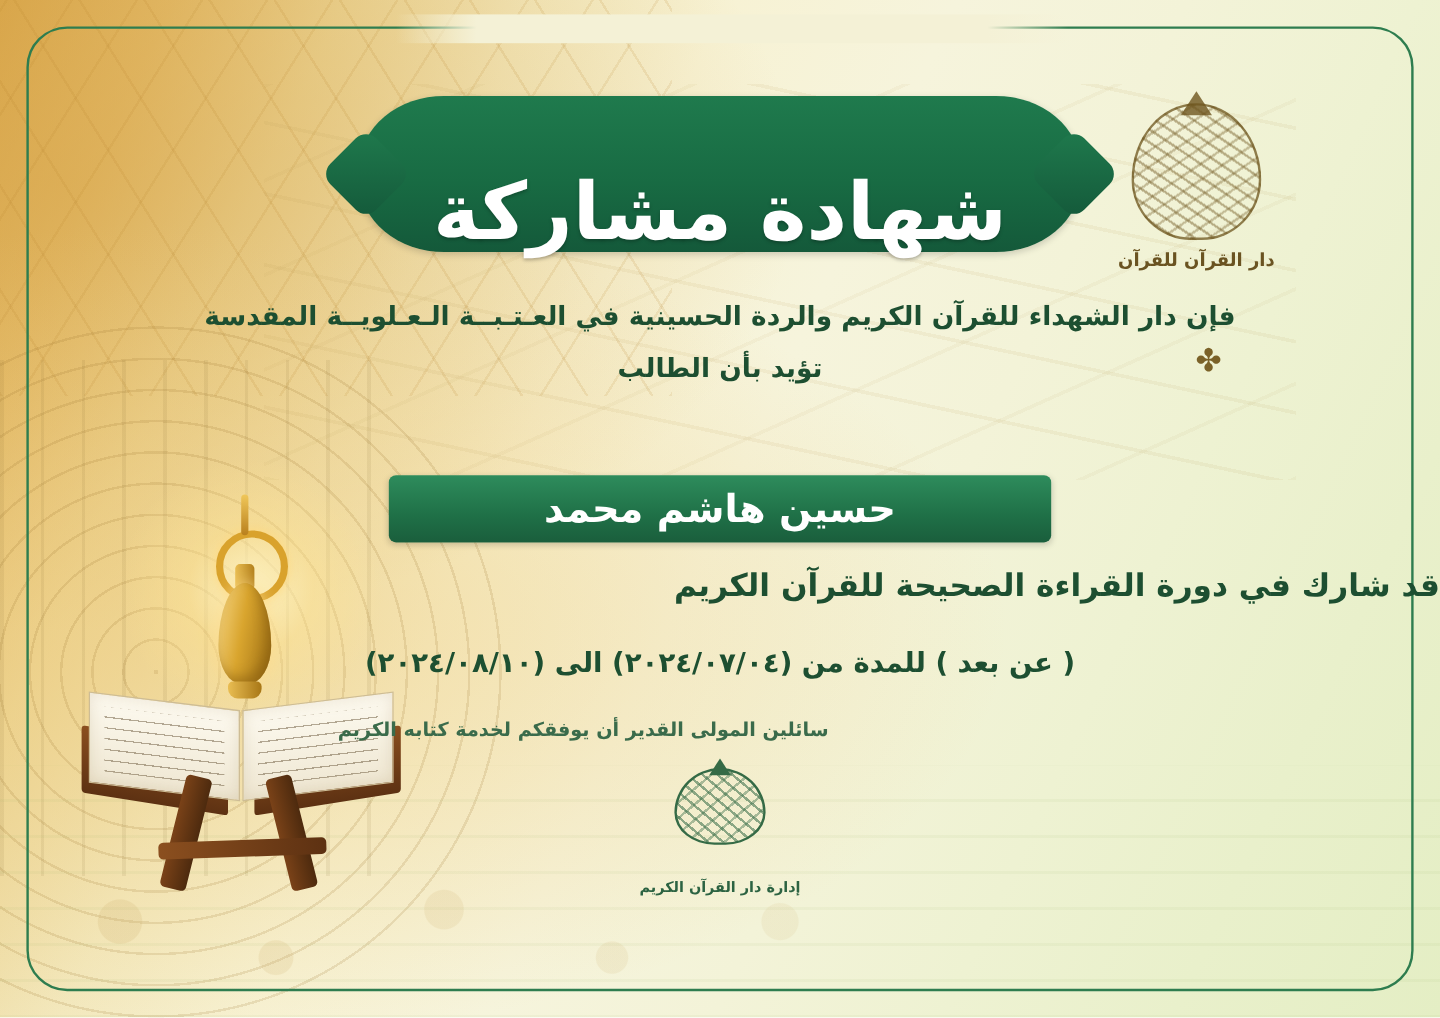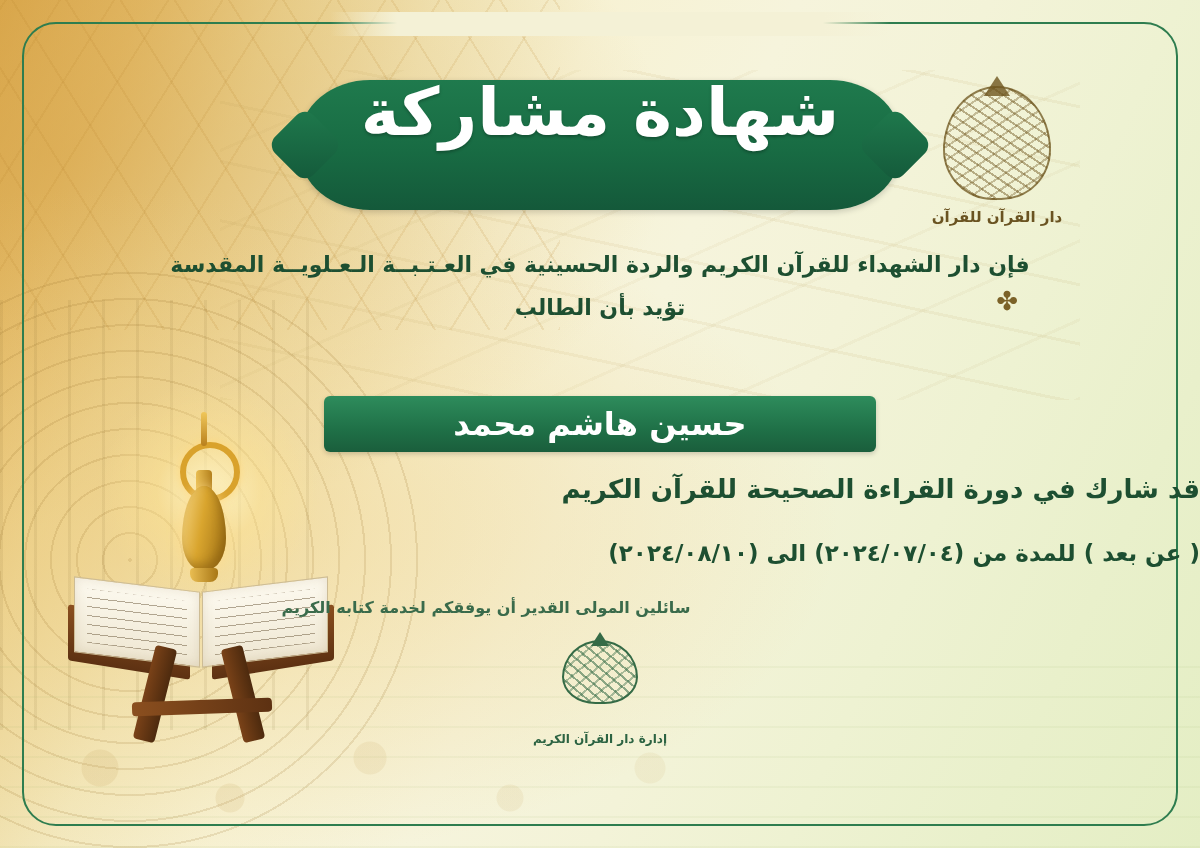--- a/index.html
+++ b/index.html
@@ -108,21 +108,21 @@
 
   
   .banner {
     position: absolute;
     top: 80px;
     left: 50%;
     transform: translateX(-50%);
     width: 600px;
     height: 130px;
     display: flex;
-    align-items: flex-start;
+    align-items: flex-end;
     justify-content: center;
   }
   .banner-shape {
     position: absolute;
     inset: 0;
     background: linear-gradient(180deg, #1f7a4d 0%, #186b43 55%, #14593a 100%);
     border-radius: 70px / 58px;
     box-shadow: 0 2px 6px rgba(0,0,0,.18);
   }
   .banner-shape::before,
@@ -260,21 +260,21 @@
     text-align: right;
     font-size: 26px;
     font-weight: bold;
     color: #1d4f31;
   }
   .period-line {
     position: absolute;
     top: 540px;
     left: 0;
     width: 1200px;
-    text-align: right;
+    text-align: center;
     font-size: 23px;
     font-weight: bold;
     color: #1d4f31;
   }
   .wish-line {
     position: absolute;
     top: 598px;
     left: 0;
     width: 972px;
     text-align: center;

